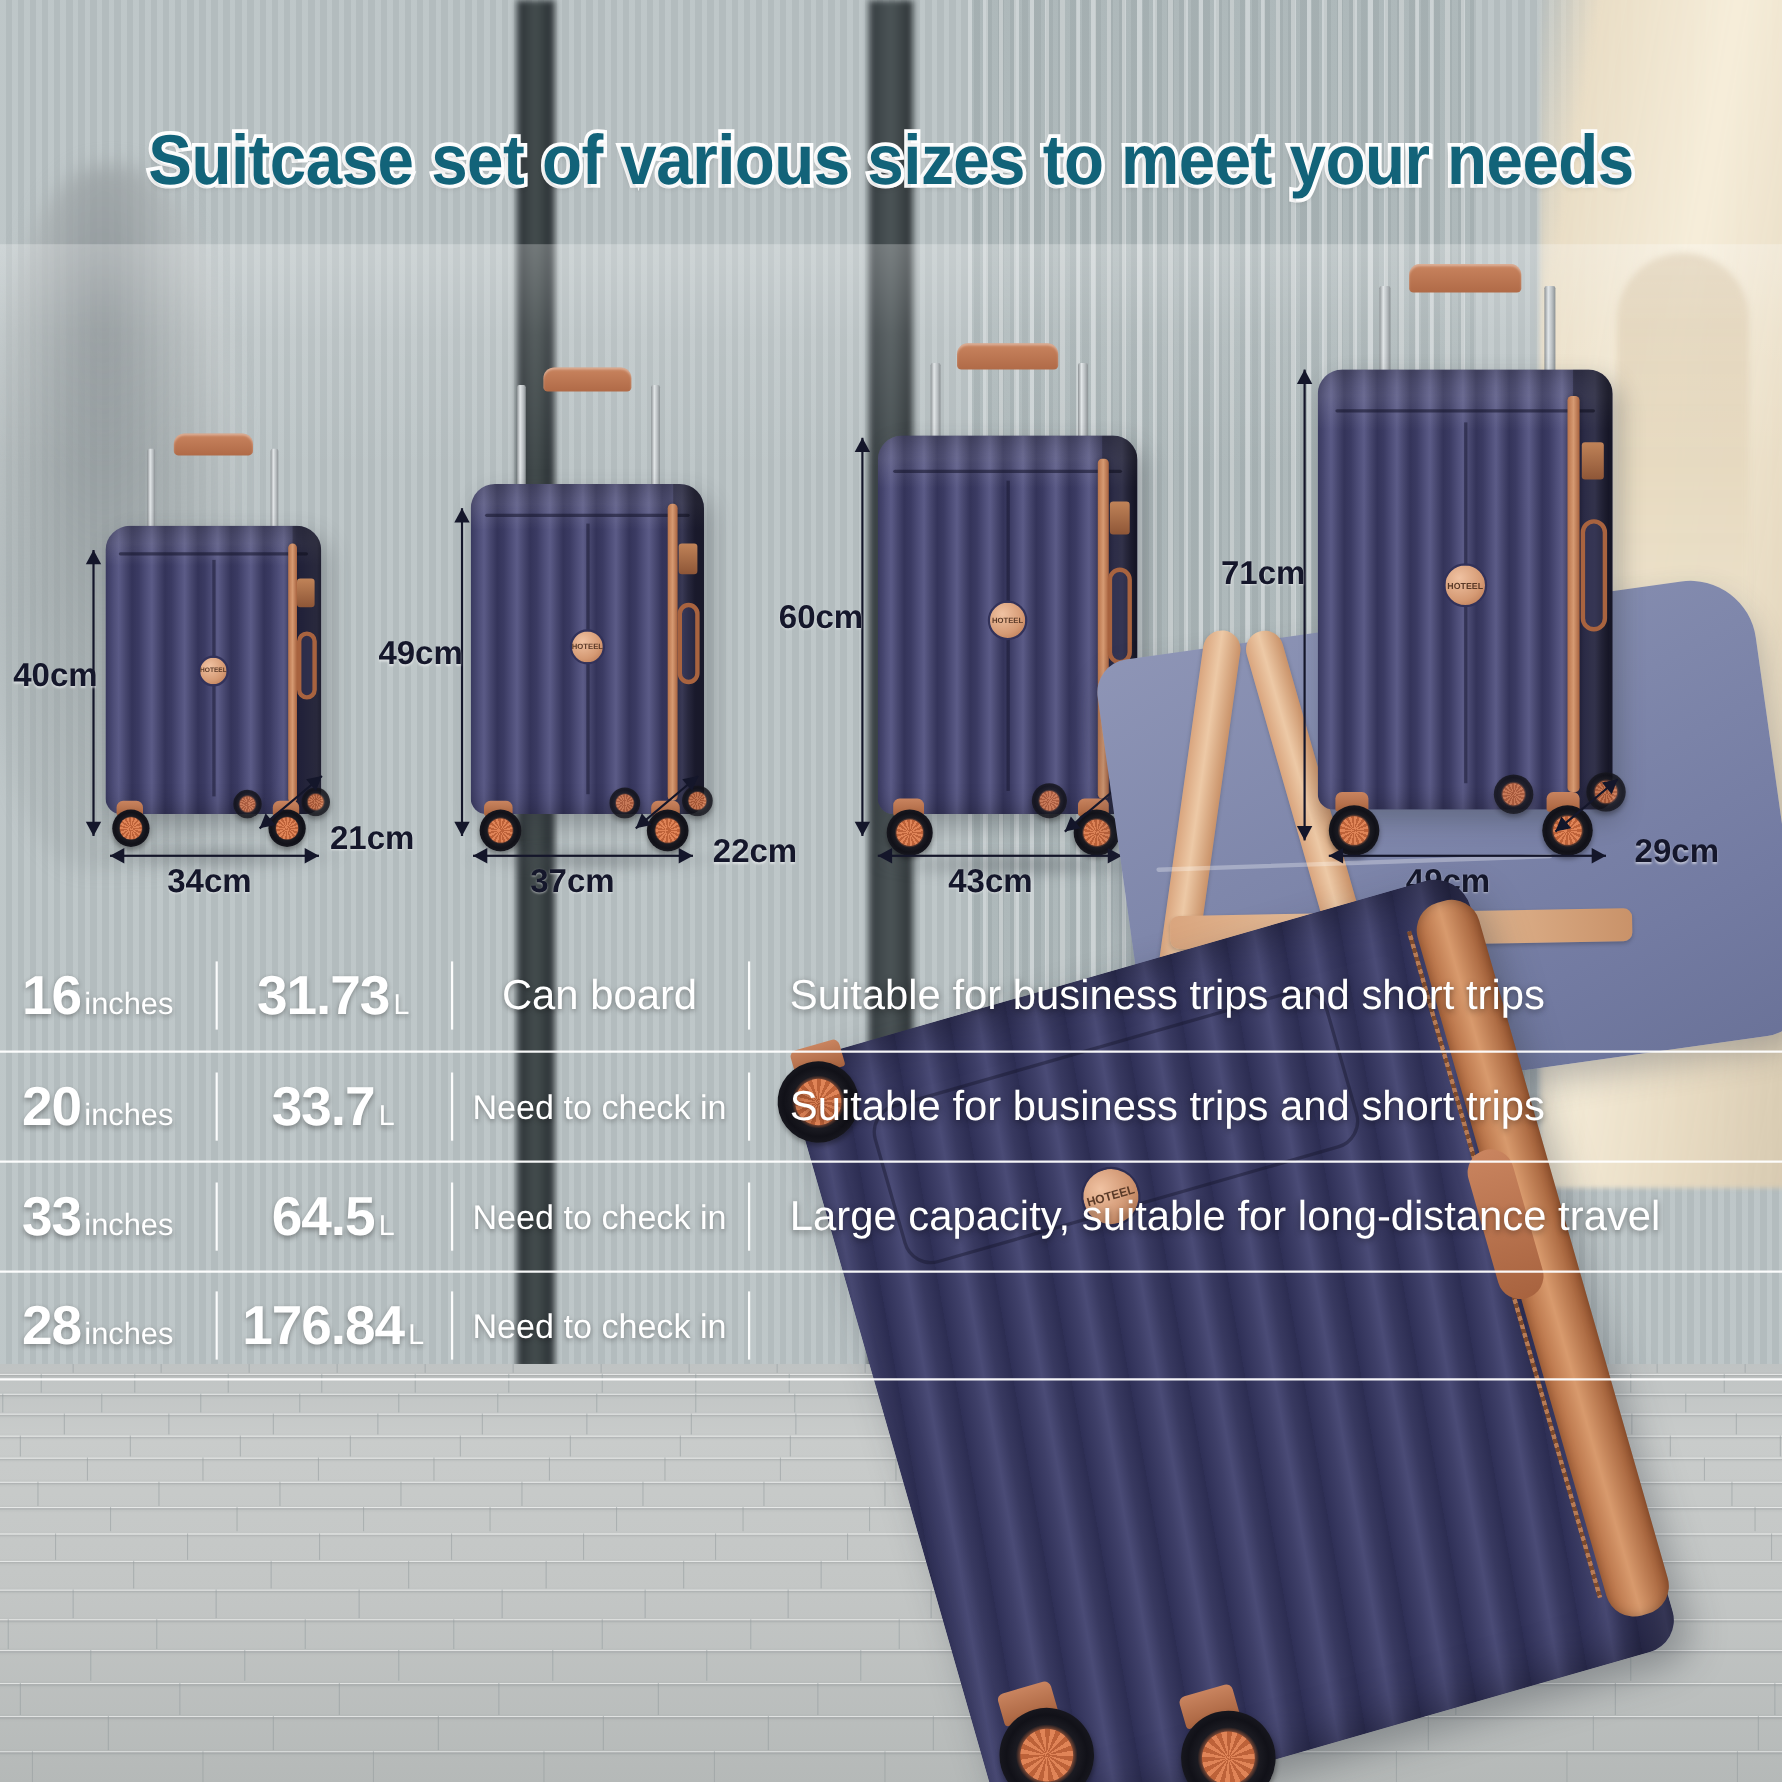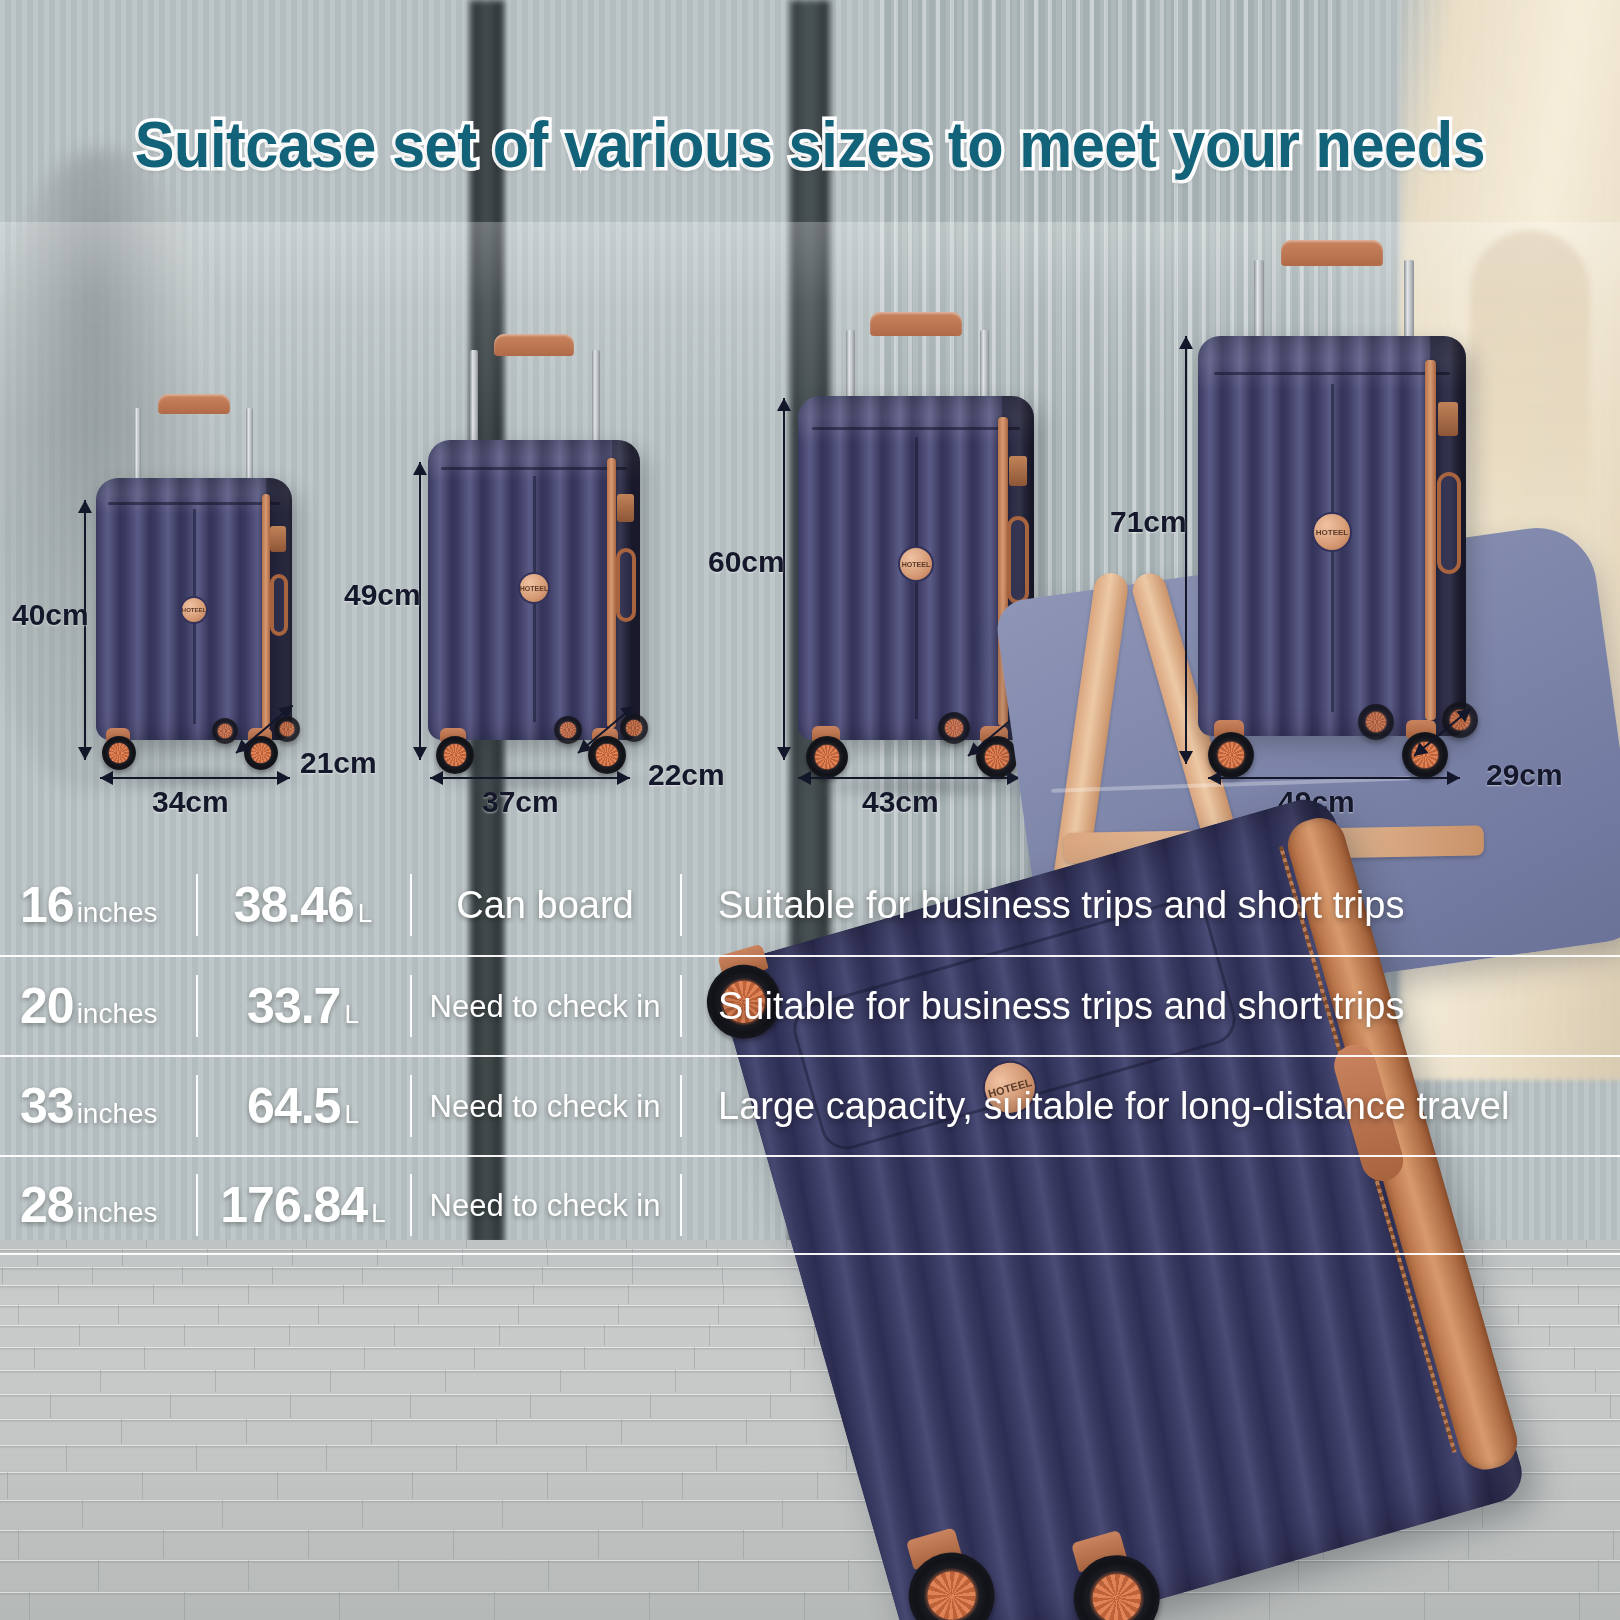--- a/index.html
+++ b/index.html
@@ -799,21 +799,21 @@
 
     <div class="spec-row">
       <div class="vdiv" style="left:196px;"></div>
       <div class="vdiv" style="left:410px;"></div>
       <div class="vdiv" style="left:680px;"></div>
       <div class="cell c-size">
         <span class="num">16</span>
         <span class="unit-sm">inches</span>
       </div>
       <div class="cell c-vol">
-        <span class="num">38.46</span>
+        <span class="num">31.73</span>
         <span class="unit-l">L</span>
       </div>
       <div class="cell c-board">
         <span class="board-txt">Can board</span>
       </div>
       <div class="cell c-desc">
         <span class="desc-txt">Suitable for business trips and short trips</span>
       </div>
     </div>
 

